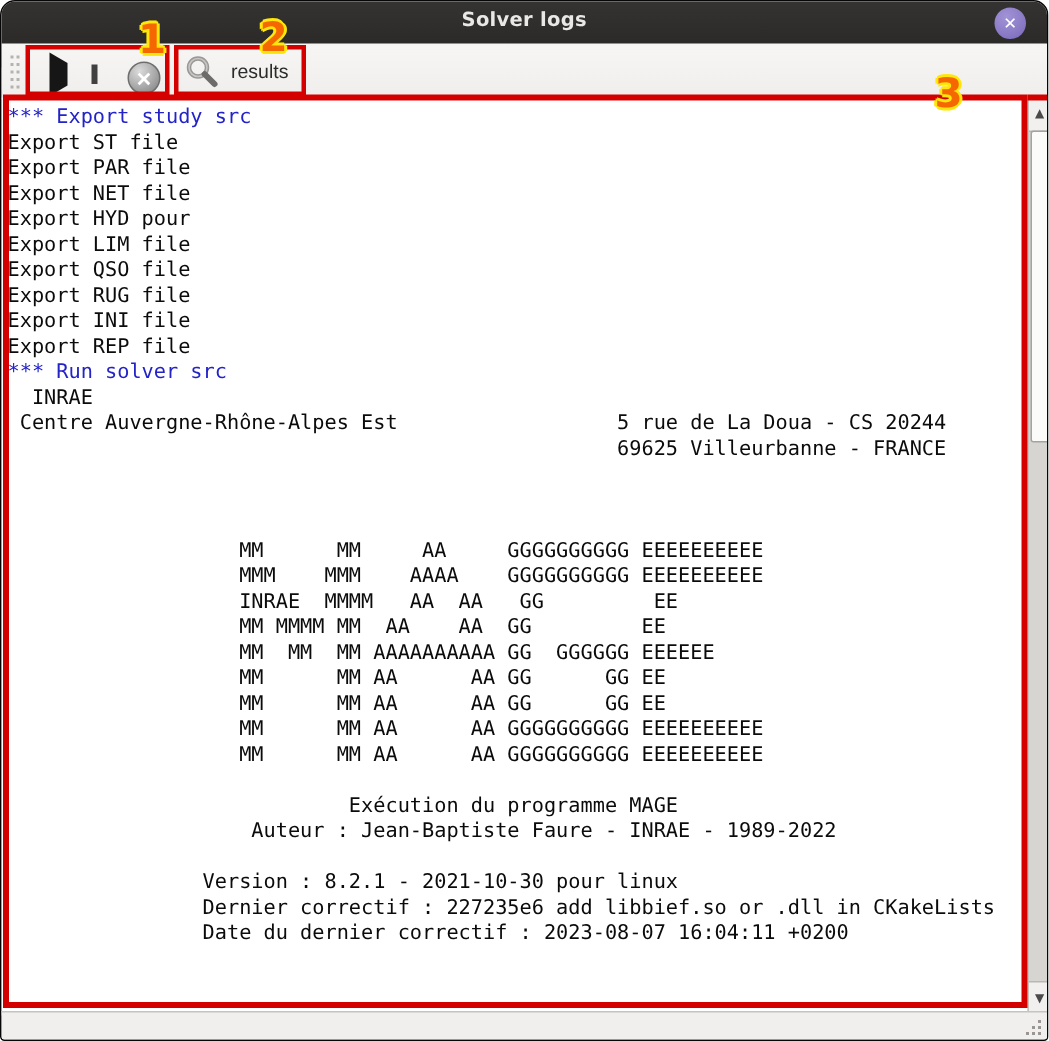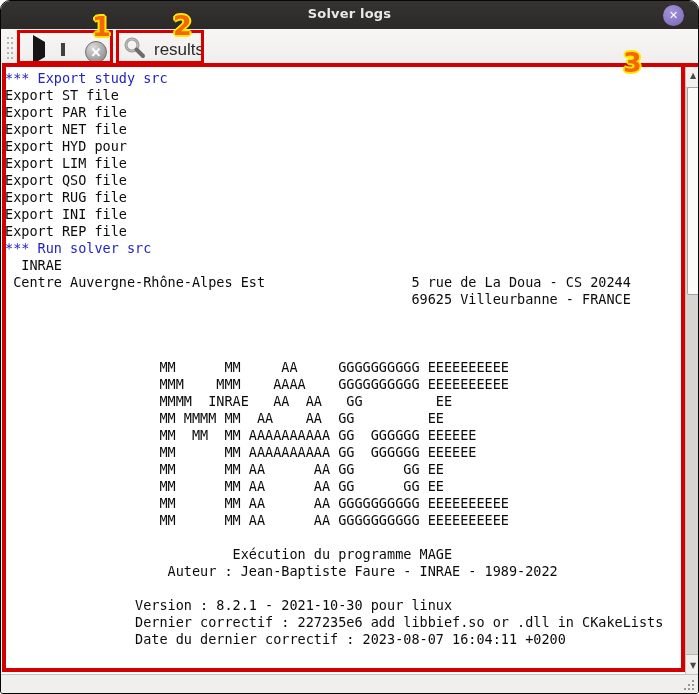--- a/index.html
+++ b/index.html
@@ -23,21 +23,21 @@
   .play-btn{left:22px;top:38px;width:20px;height:20px;}
   .play-tri{width:0;height:0;border-top:7px solid transparent;border-bottom:7px solid transparent;
             border-left:12px solid #161616;margin:3px 0 0 4px;}
   .pause-btn{left:52px;top:38px;width:20px;height:20px;}
   .pause-bar{display:inline-block;width:4px;height:13px;background:#404040;margin:3px 2px 0 2px;}
   .stop-btn{left:84px;top:40px;width:22px;height:22px;border-radius:50%;
             background:radial-gradient(circle at 35% 28%, #dcdcdc, #a8a8a8 55%, #7c7c7c);
             border:1px solid #6e6e6e;color:#ffffff;font-weight:bold;font-size:13px;
             line-height:21px;text-align:center;padding:0;}
   .results-btn{left:118px;top:32px;width:84px;height:30px;}
-  .results-label{position:absolute;left:35px;top:7px;font-size:17px;color:#2b2b2b;}
+  .results-label{position:absolute;left:35px;top:7px;font-size:13px;color:#2b2b2b;}
   .mag{position:absolute;left:4px;top:4px;}
   
   .content-row{position:absolute;left:0;top:64px;width:100%;height:612px;}
   .logview{position:absolute;left:0;top:0;width:684px;height:612px;background:#ffffff;overflow:hidden;}
   .logtext{position:absolute;left:4px;top:5px;font-family:"DejaVu Sans Mono",monospace;
            font-size:13.5px;color:#0b0b0b;}
   .log-line{height:17px;line-height:17px;white-space:pre;}
   .log-line.blue{color:#2323c8;}
   
   .scrollbar{position:absolute;left:684px;top:0;width:15px;height:612px;background:#d7d5d2;
@@ -121,24 +121,23 @@
           <div class="log-line">Export REP file</div>
           <div class="log-line blue">*** Run solver src</div>
           <div class="log-line">  INRAE</div>
           <div class="log-line"> Centre Auvergne-Rhône-Alpes Est                  5 rue de La Doua - CS 20244</div>
           <div class="log-line">                                                  69625 Villeurbanne - FRANCE</div>
           <div class="log-line">&nbsp;</div>
           <div class="log-line">&nbsp;</div>
           <div class="log-line">&nbsp;</div>
           <div class="log-line">                   MM      MM     AA     GGGGGGGGGG EEEEEEEEEE</div>
           <div class="log-line">                   MMM    MMM    AAAA    GGGGGGGGGG EEEEEEEEEE</div>
-          <div class="log-line">                   MMMM  INRAE   AA  AA   GG         EE</div>
+          <div class="log-line">                   INRAE  MMMM   AA  AA   GG         EE</div>
           <div class="log-line">                   MM MMMM MM  AA    AA  GG         EE</div>
           <div class="log-line">                   MM  MM  MM AAAAAAAAAA GG  GGGGGG EEEEEE</div>
-          <div class="log-line">                   MM      MM AAAAAAAAAA GG  GGGGGG EEEEEE</div>
           <div class="log-line">                   MM      MM AA      AA GG      GG EE</div>
           <div class="log-line">                   MM      MM AA      AA GG      GG EE</div>
           <div class="log-line">                   MM      MM AA      AA GGGGGGGGGG EEEEEEEEEE</div>
           <div class="log-line">                   MM      MM AA      AA GGGGGGGGGG EEEEEEEEEE</div>
           <div class="log-line">&nbsp;</div>
           <div class="log-line">                            Exécution du programme MAGE</div>
           <div class="log-line">                    Auteur : Jean-Baptiste Faure - INRAE - 1989-2022</div>
           <div class="log-line">&nbsp;</div>
           <div class="log-line">                Version : 8.2.1 - 2021-10-30 pour linux</div>
           <div class="log-line">                Dernier correctif : 227235e6 add libbief.so or .dll in CKakeLists</div>

